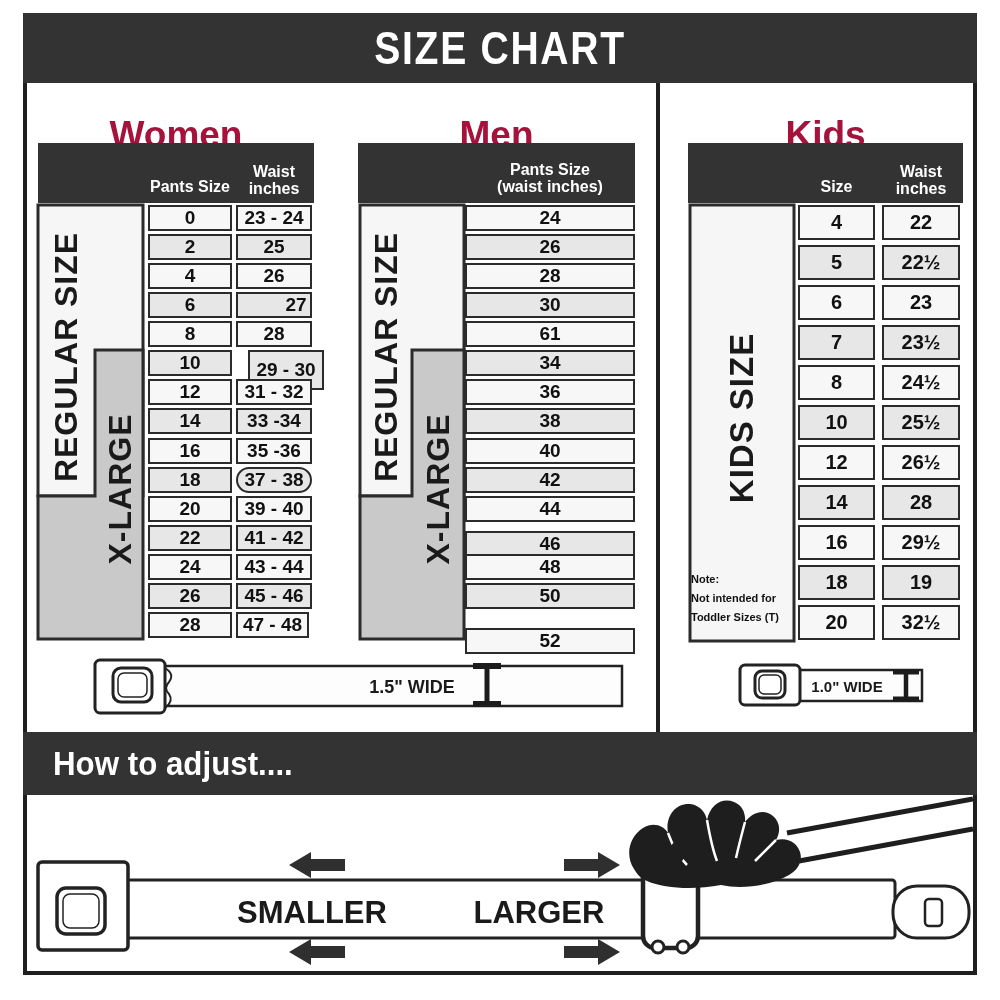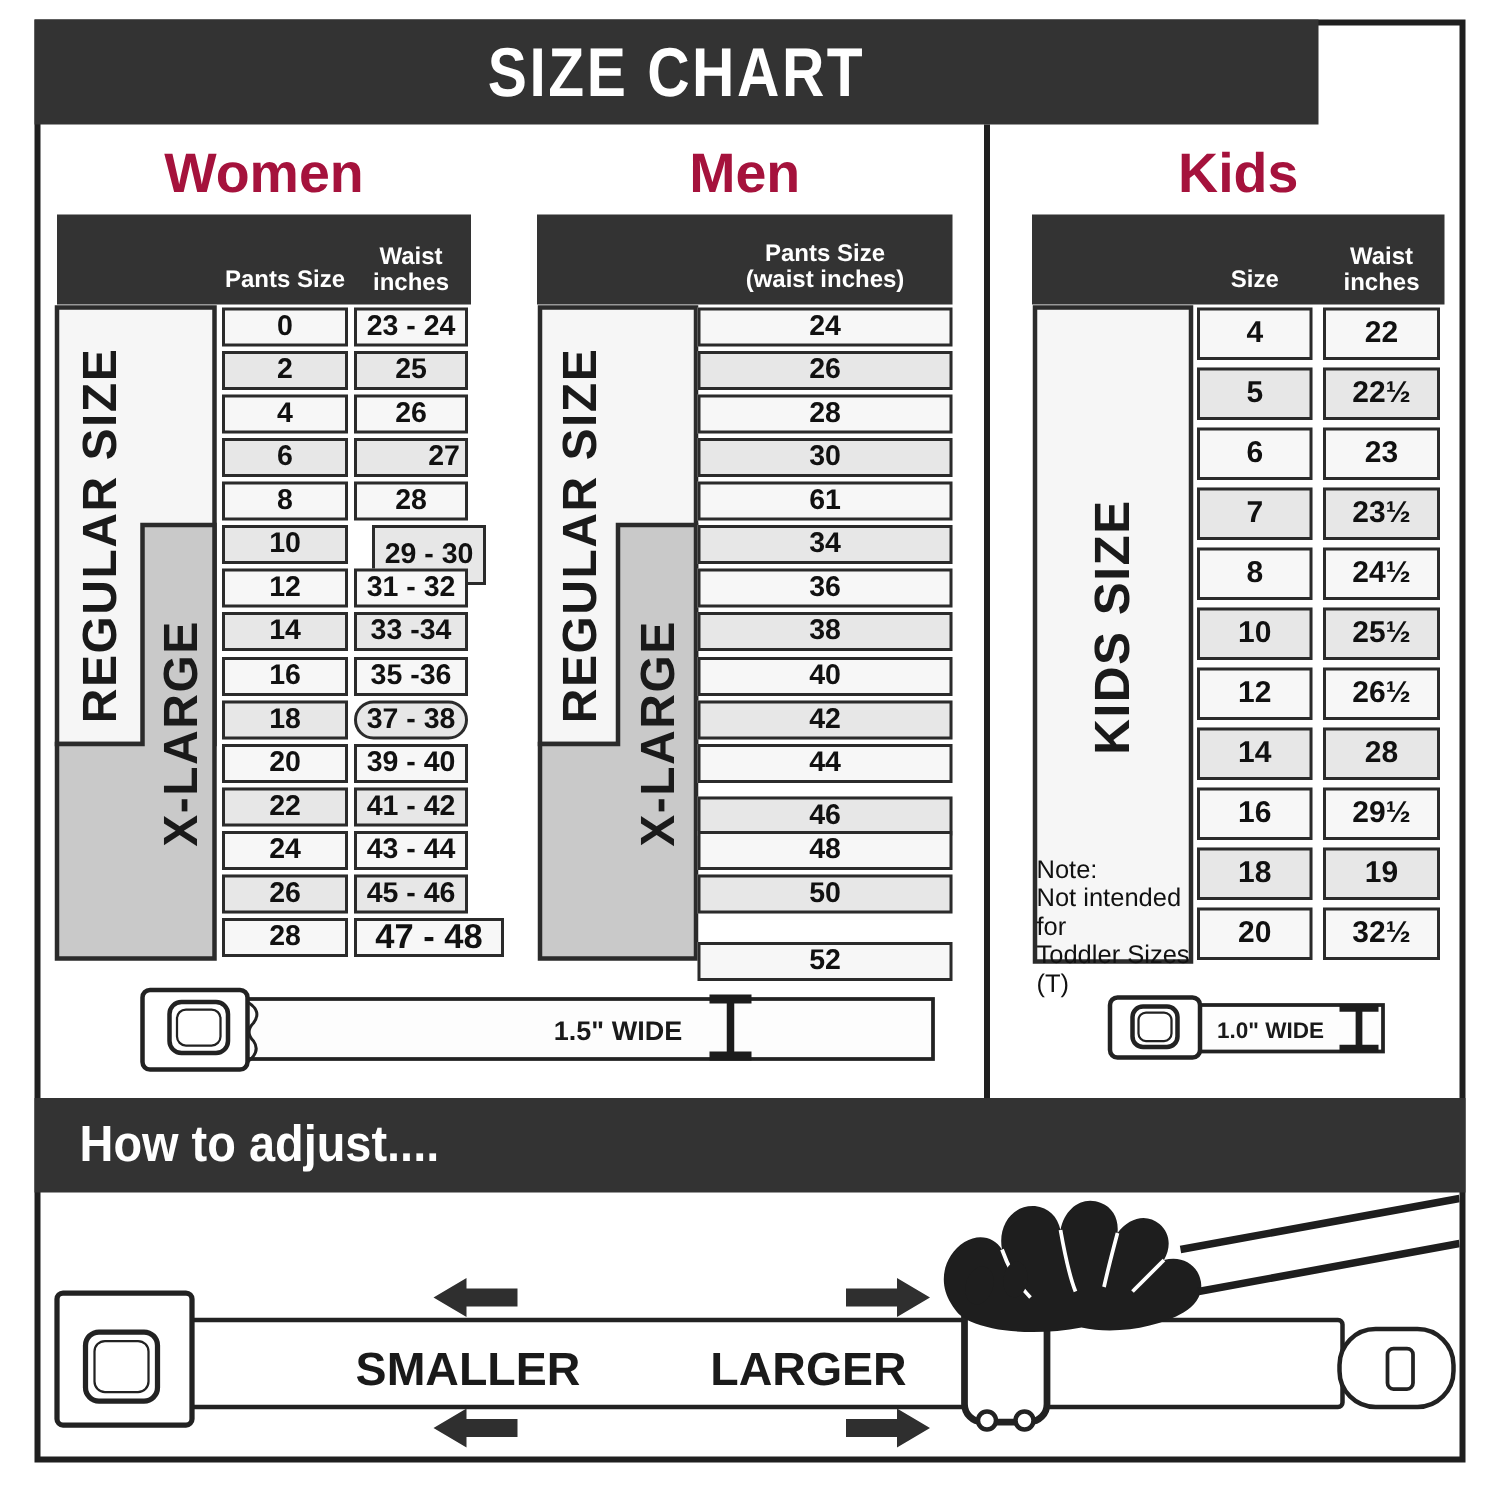--- a/index.html
+++ b/index.html
@@ -1,33 +1,33 @@
 <!DOCTYPE html>
 <html><head>
 <meta charset="utf-8">
 <style>
   html,body{margin:0;padding:0;background:#ffffff;}
   .page{position:relative;width:1000px;height:1000px;background:#fff;overflow:hidden;
         font-family:"Liberation Sans",sans-serif;color:#1a1a1a;}
   .abs{position:absolute;}
   .frame{left:23px;top:13px;width:954px;height:962px;border:4px solid #1f1f1f;box-sizing:border-box;}
-  .banner{left:23px;top:13px;width:856px;height:70px;background:#333333;display:flex;align-items:center;justify-content:center;}
+  .banner{left:23px;top:13px;width:954px;height:70px;background:#333333;display:flex;align-items:center;justify-content:center;}
   .banner-title{color:#fff;font-size:46px;font-weight:700;letter-spacing:2px;display:inline-block;transform:scaleX(0.85);}
-  .sect-title{font-weight:700;font-size:37px;color:#A5123C;text-align:center;}
+  .sect-title{font-weight:700;font-size:37px;color:#A5123C;text-align:center;margin-top:19px;}
   .thead{background:#333333;}
   .hlabel{position:absolute;color:#fff;font-weight:700;font-size:16px;text-align:center;line-height:17px;}
   .trow{position:absolute;left:0;display:flex;}
   .tcell{box-sizing:border-box;border:2.5px solid #2b2b2b;background:#f7f7f7;display:flex;
          align-items:center;justify-content:center;font-weight:700;color:#111;}
   .tcell.shaded{background:#e7e7e7;}
   .divider{background:#1f1f1f;}
   .adjust-band{left:23px;top:732px;width:954px;height:63px;background:#333333;display:flex;align-items:center;}
   .adjust-title{color:#fff;font-weight:700;font-size:34px;margin-left:30px;display:inline-block;
                 transform:scaleX(0.92);transform-origin:left center;}
-  .note{font-weight:400;font-size:17px;line-height:19px;color:#111;}
+  .note{font-weight:700;font-size:11px;line-height:19px;color:#111;}
   svg text{font-family:"Liberation Sans",sans-serif;font-weight:700;fill:#1a1a1a;}
 </style>
 </head>
 <body>
 
 <div class="page">
 
   <div class="abs frame"></div>
 
   <div class="abs banner">
@@ -105,21 +105,21 @@
       <div class="trow" style="top: 348.84px; gap: 4px;">
         <div class="tcell" style="width: 84px; height: 26px; font-size: 19px;">24</div>
         <div class="tcell" style="width: 76px; height: 26px; font-size: 19px;">43 - 44</div>
       </div>
       <div class="trow" style="top: 377.91px; gap: 4px;">
         <div class="tcell shaded" style="width: 84px; height: 26px; font-size: 19px;">26</div>
         <div class="tcell shaded" style="width: 76px; height: 26px; font-size: 19px;">45 - 46</div>
       </div>
       <div class="trow" style="top: 406.98px; gap: 4px;">
         <div class="tcell" style="width: 84px; height: 26px; font-size: 19px;">28</div>
-        <div class="tcell" style="width: 100px; height: 26px; font-size: 23px;">47 - 48</div>
+        <div class="tcell" style="width: 73px; height: 26px; font-size: 19px;">47 - 48</div>
       </div>
     </div>
 
   <div class="abs thead" style="left:358px;top:143px;width:277px;height:60px;">
     <div class="hlabel" style="left:107px;width:170px;bottom:8px;">
       <div>Pants Size</div>
       <div>(waist inches)</div>
     </div>
   </div>
 

